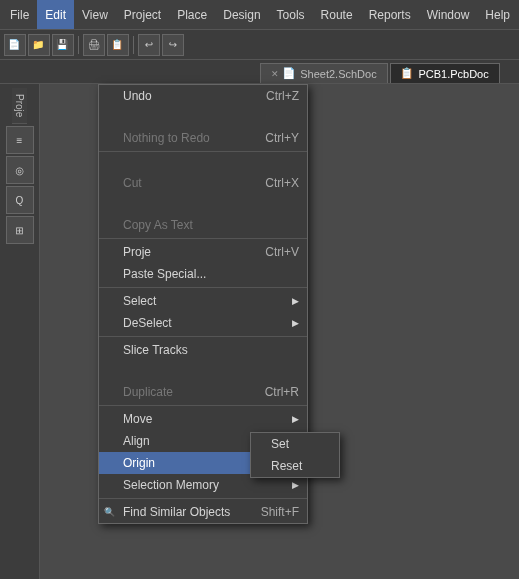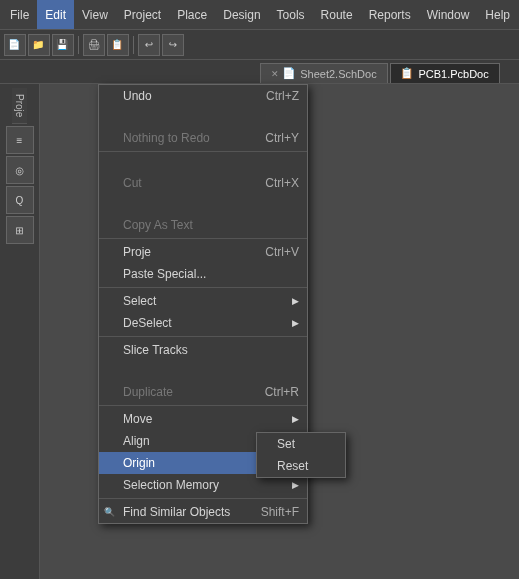--- a/index.html
+++ b/index.html
@@ -179,21 +179,21 @@
       background: #555;
       margin: 2px 0;
     }
     .has-arrow .arrow {
       margin-left: auto;
     }
 
     
     .submenu {
       position: absolute;
-      left: 216px;
+      left: 210px;
       top: 348px;
       width: 90px;
       background: #3c3c3c;
       border: 1px solid #666;
       box-shadow: 3px 3px 8px rgba(0,0,0,0.6);
       z-index: 101;
     }
     .submenu-item {
       display: flex;
       align-items: center;

